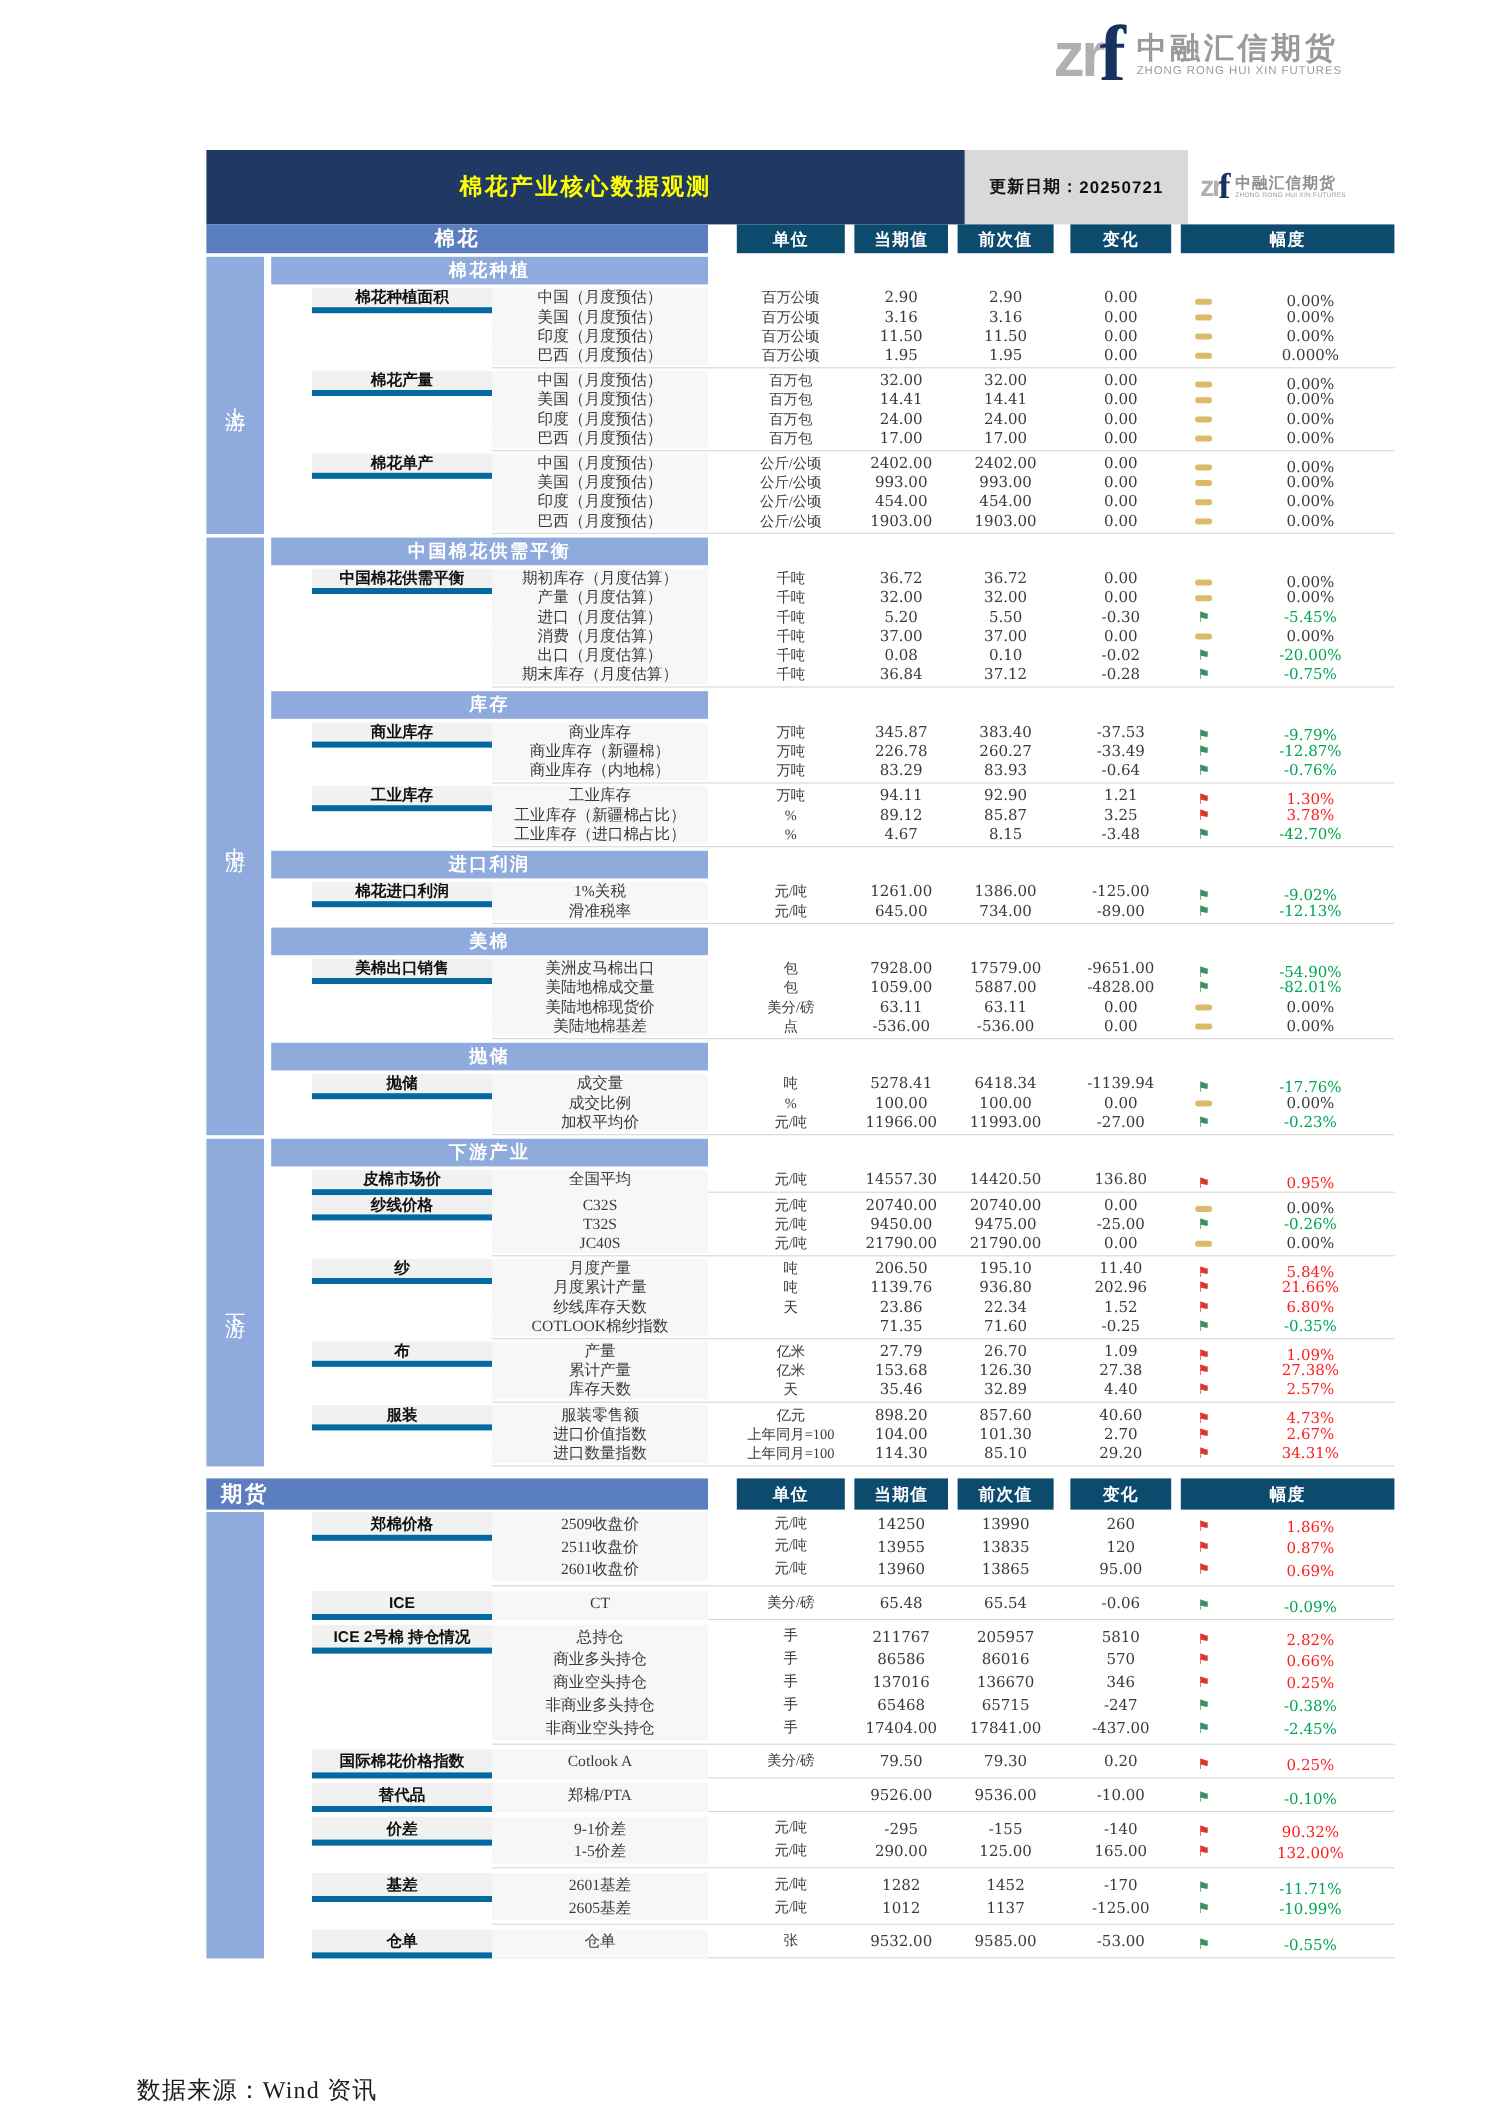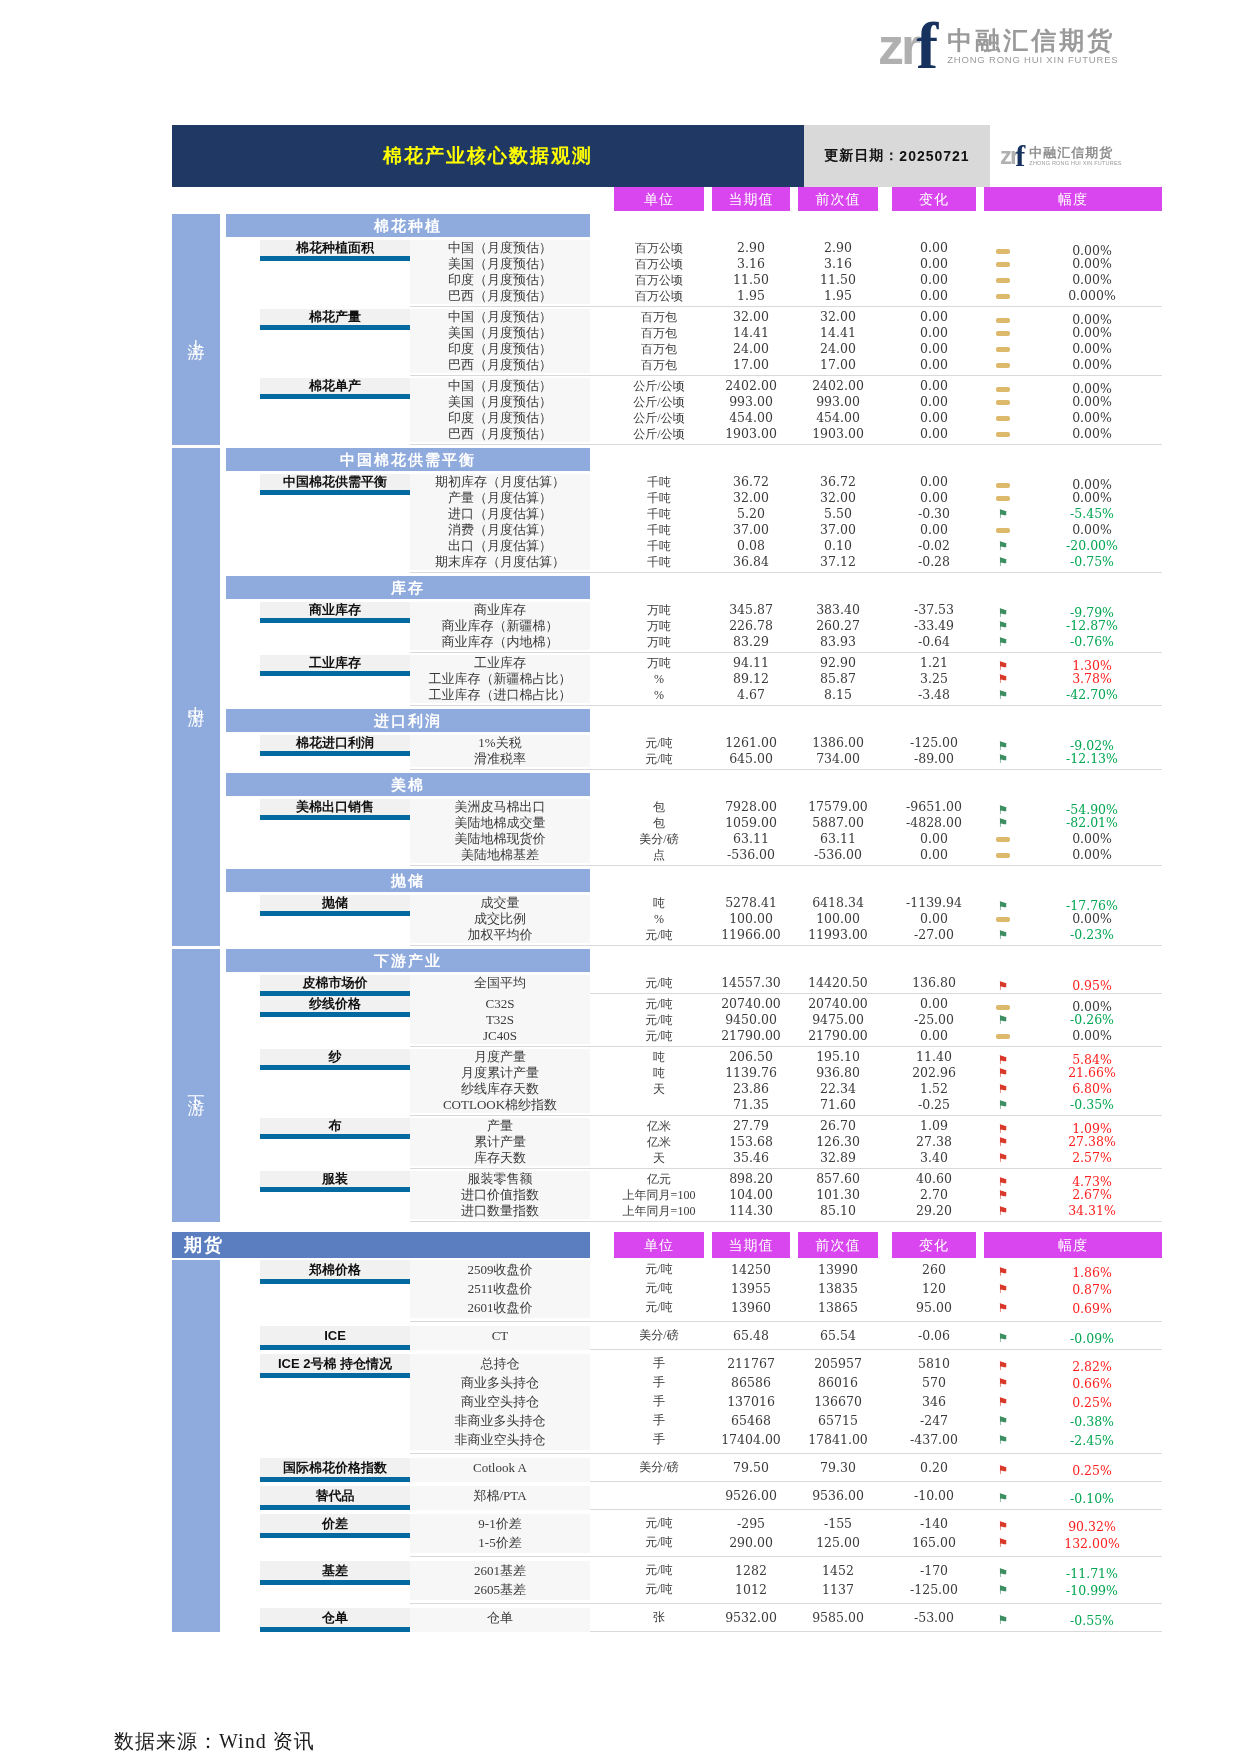--- a/index.html
+++ b/index.html
@@ -28,21 +28,21 @@
   .t-logo .lg-f{font-size:30px;line-height:24px;}
   .t-logo .lg-txt{margin-left:4px;}
   .t-logo .lg-cn{font-size:13px;line-height:14px;letter-spacing:1px;color:#8f8f8f;}
   .t-logo .lg-en{font-size:5.5px;line-height:7px;letter-spacing:0.2px;}
 
   
   .grid{display:grid;grid-template-columns:48px 40px 150px 180px 24px 90px 8px 78px 8px 80px 14px 84px 8px 1fr;}
 
   
   .hrow{margin-top:0px;}
-  .hcell{background:#d946ef;color:#fff;font-weight:400;font-size:14px;height:24px;line-height:24px;
+  .hcell{background:#0c4a6e;color:#fff;font-weight:700;font-size:14px;height:24px;line-height:24px;
          text-align:center;letter-spacing:1px;}
   .h-name{grid-column:1/5;background:#5a7ebf;color:#fff;font-weight:700;font-size:17px;height:24px;
           line-height:24px;text-align:center;letter-spacing:2px;}
   .h-name.leftal{text-align:left;padding-left:12px;font-size:18px;}
   .h-unit{grid-column:6;} .h-cur{grid-column:8;} .h-prev{grid-column:10;}
   .h-chg{grid-column:12;} .h-pct{grid-column:14;}
   .frow{margin-top:10px;}
   .frow .hcell,.frow .h-name{height:26px;line-height:26px;}
 
   
@@ -105,20 +105,21 @@
         <span class="lg-zr">zr</span>
           <span class="lg-f">f</span>
         <span class="lg-txt">
           <span class="lg-cn">中融汇信期货</span>
           <span class="lg-en">ZHONG RONG HUI XIN FUTURES</span>
         </span>
       </div>
     </div>
 
     <div class="grid hrow">
+      <div class="h-name">棉花</div>
       <div class="hcell h-unit">单位</div>
       <div class="hcell h-cur">当期值</div>
       <div class="hcell h-prev">前次值</div>
       <div class="hcell h-chg">变化</div>
       <div class="hcell h-pct">幅度</div>
     </div>
 
     <div id="main-body">
         <div class="stage">
           <div class="strip">
@@ -975,21 +976,21 @@
             <div class="c"></div>
             <div class="c"></div>
             <div class="c item">库存天数</div>
             <div class="c"></div>
             <div class="c unit">天</div>
             <div class="c"></div>
             <div class="c num">35.46</div>
             <div class="c"></div>
             <div class="c num">32.89</div>
             <div class="c"></div>
-            <div class="c num">3.40</div>
+            <div class="c num">4.40</div>
             <div class="c"></div>
             <div class="c pct">
               <span class="flagbox"><span class="flag up">⚑</span></span>
               <span class="pval up">2.57%</span>
             </div>
           </div>
           <div class="gsep"></div>
           <div class="grid row">
             <div class="c"></div>
             <div class="c"></div>

